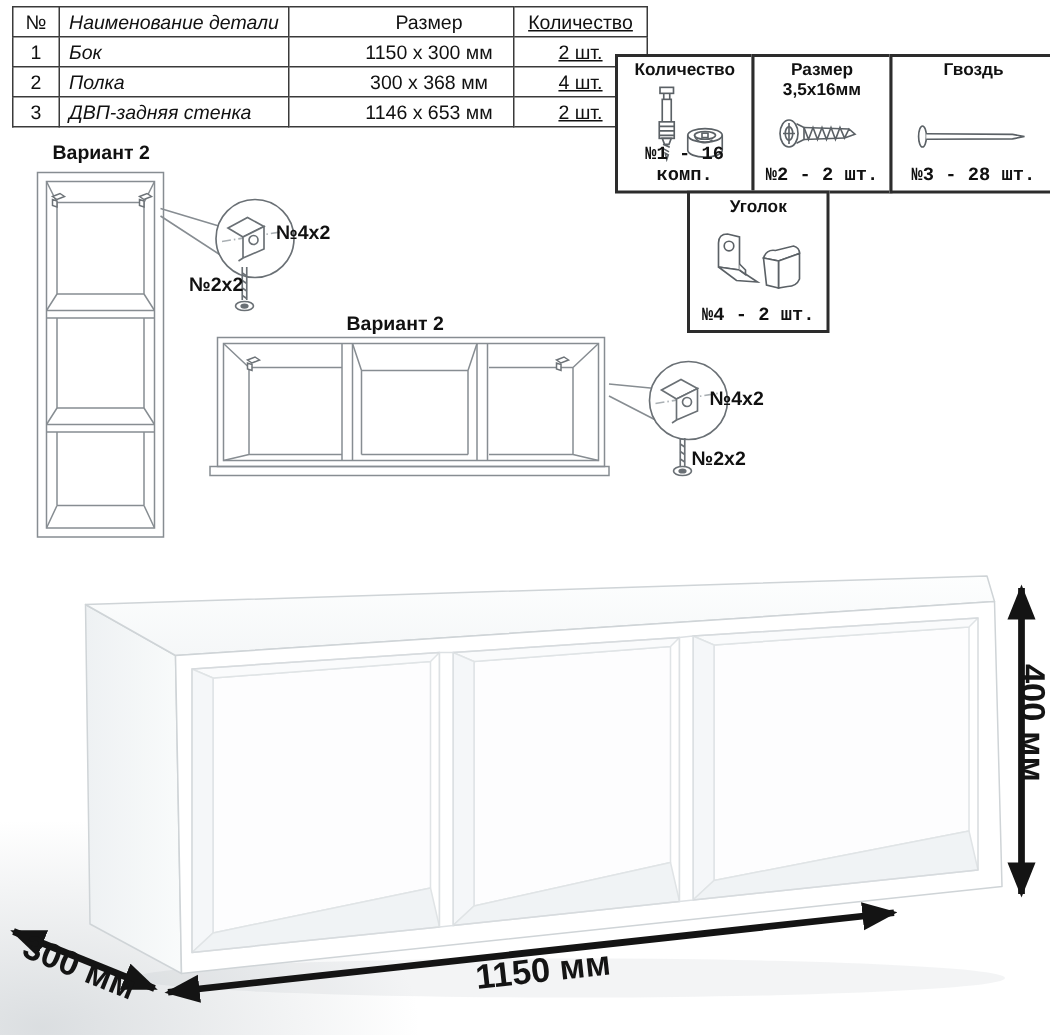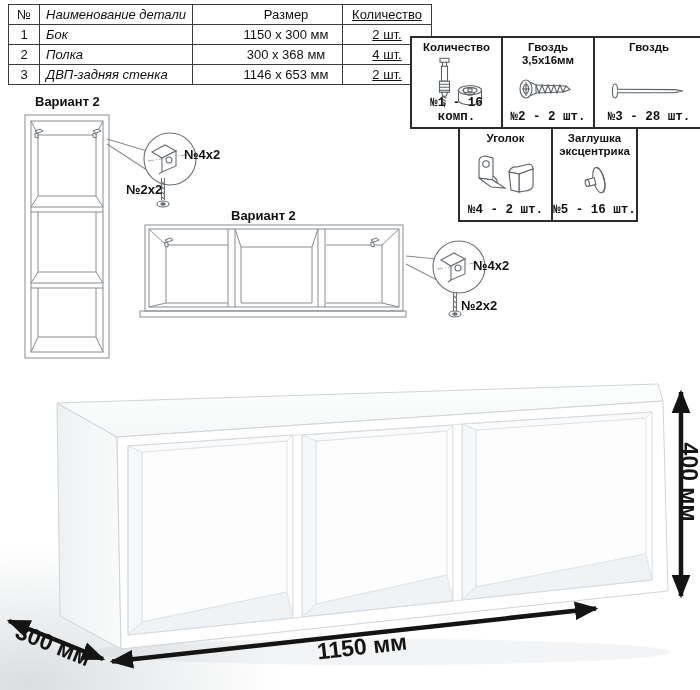--- a/index.html
+++ b/index.html
@@ -226,21 +226,21 @@
         <path d="M32.5,33 L32.5,43 M55.5,33 L55.5,43 M32.5,43 A11.5,4.5 0 0 0 55.5,43" fill="#fff"></path>
         <ellipse cx="44" cy="33" rx="7" ry="2.6"></ellipse>
         <path d="M37,33 A7,6 0 0 0 49,36"></path>
         <rect x="42" y="31.5" width="4" height="3" fill="#fff"></rect>
       </g>
     </svg>
     <div class="hw-count">№1 - 16 комп.</div>
   </div>
 
   <div class="hw-box" style="left:501px;top:36px;width:94px;height:93px">
-    <div class="hw-title" style="padding:0 8px">Гвоздь 3,5х16мм</div>
+    <div class="hw-title" style="padding:0 8px">Размер 3,5х16мм</div>
     <svg class="hw-icon" style="transform:translate(-50%,-30%)" width="62" height="30" viewBox="0 0 62 30" fill="none" stroke="#5b6166" stroke-width="1.1">
       <ellipse cx="9" cy="15" rx="6" ry="9" fill="#fff"></ellipse>
       <ellipse cx="9" cy="15" rx="2.5" ry="4.5"></ellipse>
       <path d="M9,8 L9,22 M5,15 L13,15"></path>
       <path d="M14,8.5 L19,11 L19,19 L14,21.5"></path>
       <path d="M19,11 L22,19 L25,11 L28,19 L31,11 L34,19 L37,11 L40,19 L43,11 L46,18 L49,12 L53,15.5 L46,18" fill="#fff"></path>
       <path d="M19,11 L49,12 M19,19 L46,18"></path>
     </svg>
     <div class="hw-count">№2 - 2 шт.</div>
   </div>
@@ -261,32 +261,20 @@
       <circle cx="13" cy="12" r="3.2" fill="#fff"></circle>
       <path d="M6,26 L20,28 L32,36 L18,35 Z"></path>
       <path d="M20,24 L24,28 L24,31 L20,28"></path>
       <path d="M36,20 Q38,14 44,15 L56,12 Q60,13 60,17 L46,22 Z"></path>
       <path d="M46,22 L60,17 L60,34 Q58,39 52,39 L46,40 Z"></path>
       <path d="M36,20 L46,22 L46,40 L38,38 Z"></path>
     </svg>
     <div class="hw-count">№4 - 2 шт.</div>
   </div>
 
-  <div class="hw-box" style="left:551px;top:127px;width:87px;height:95px">
-    <div class="hw-title">Заглушка эксцентрика</div>
-    <svg class="hw-icon" style="transform:translate(-50%,-36%)" width="40" height="40" viewBox="0 0 40 40" fill="#fff" stroke="#5b6166" stroke-width="1.1">
-      <g transform="rotate(-14 22 20)">
-        <ellipse cx="24" cy="20" rx="5.5" ry="13"></ellipse>
-        <path d="M24,7 Q29,9 29,20 Q29,31 24,33"></path>
-        <rect x="12" y="16.5" width="8" height="7"></rect>
-        <ellipse cx="12" cy="20" rx="2" ry="3.5"></ellipse>
-      </g>
-    </svg>
-    <div class="hw-count">№5 - 16 шт.</div>
-  </div>
 
   <div class="lbl variant-label" style="left:35px;top:94px">Вариант 2</div>
   <div class="lbl variant-label" style="left:231px;top:208px">Вариант 2</div>
 
   <div class="lbl callout-label" style="left:184px;top:147px">№4х2</div>
   <div class="lbl callout-label" style="left:126px;top:182px">№2х2</div>
   <div class="lbl callout-label" style="left:473px;top:258px">№4х2</div>
   <div class="lbl callout-label" style="left:461px;top:298px">№2х2</div>
 
   <div class="lbl dim-label" style="left:362px;top:647px;transform:translate(-50%,-50%) rotate(-6.3deg)">1150 мм</div>

